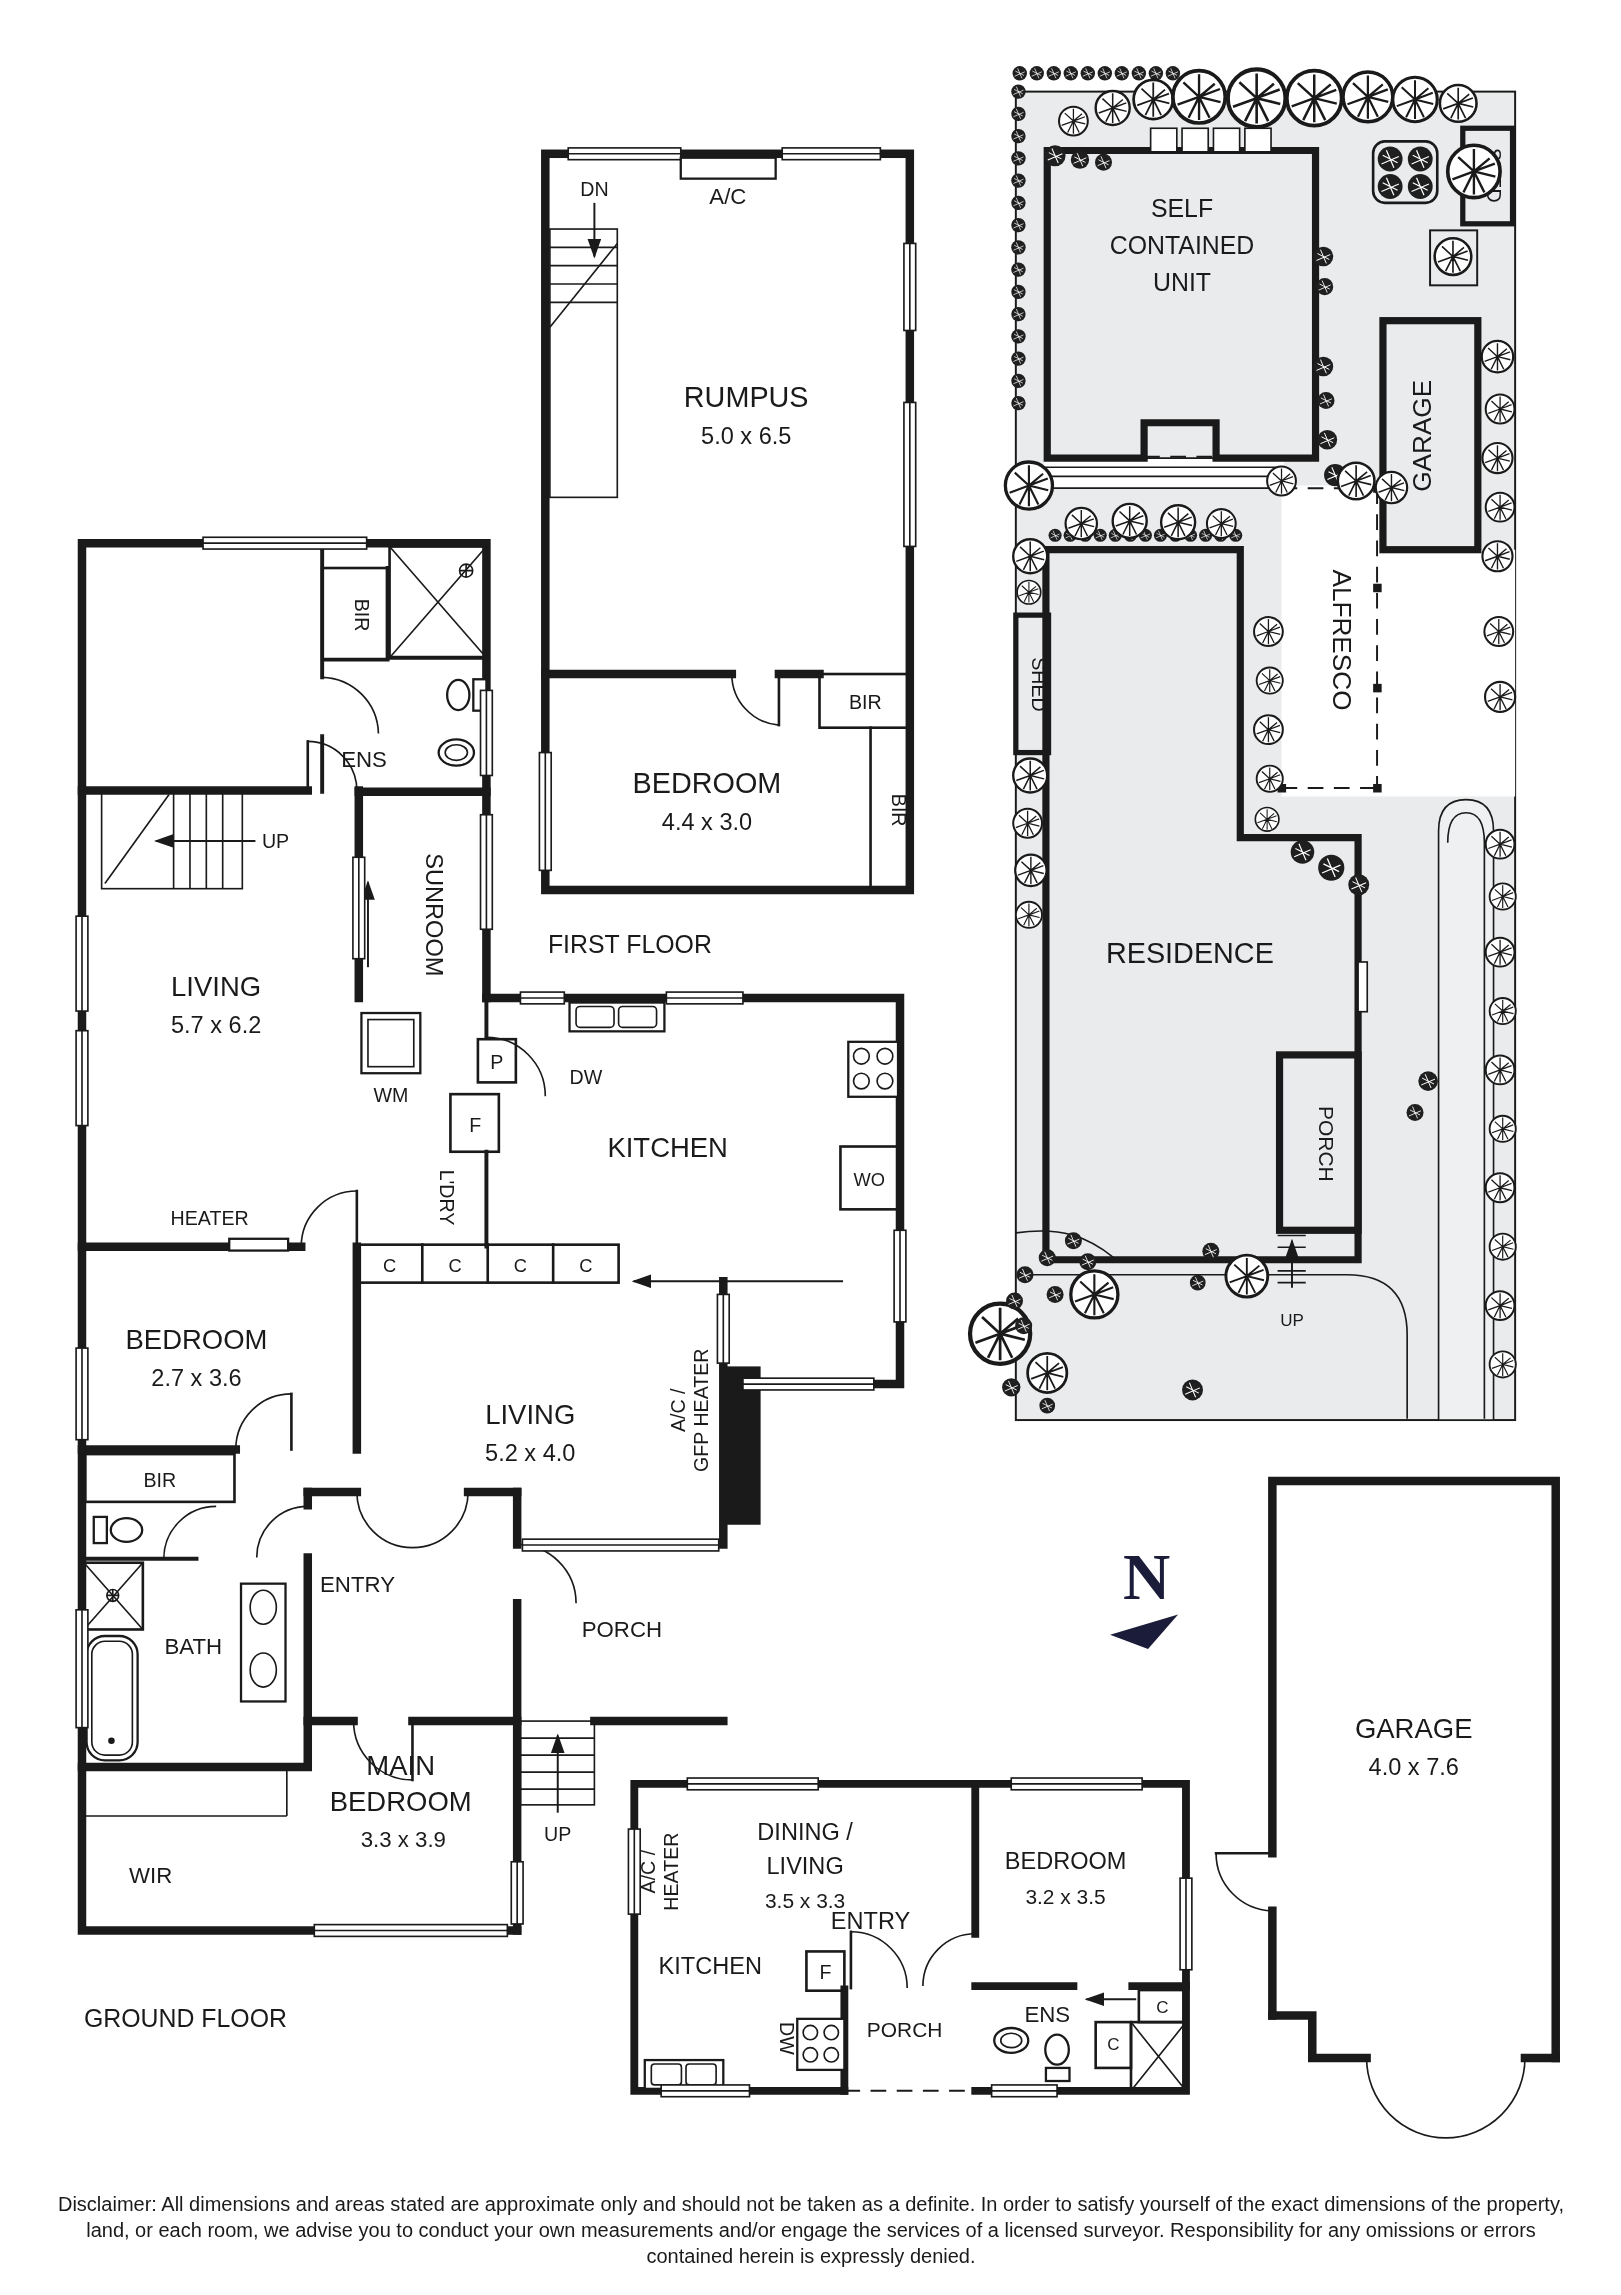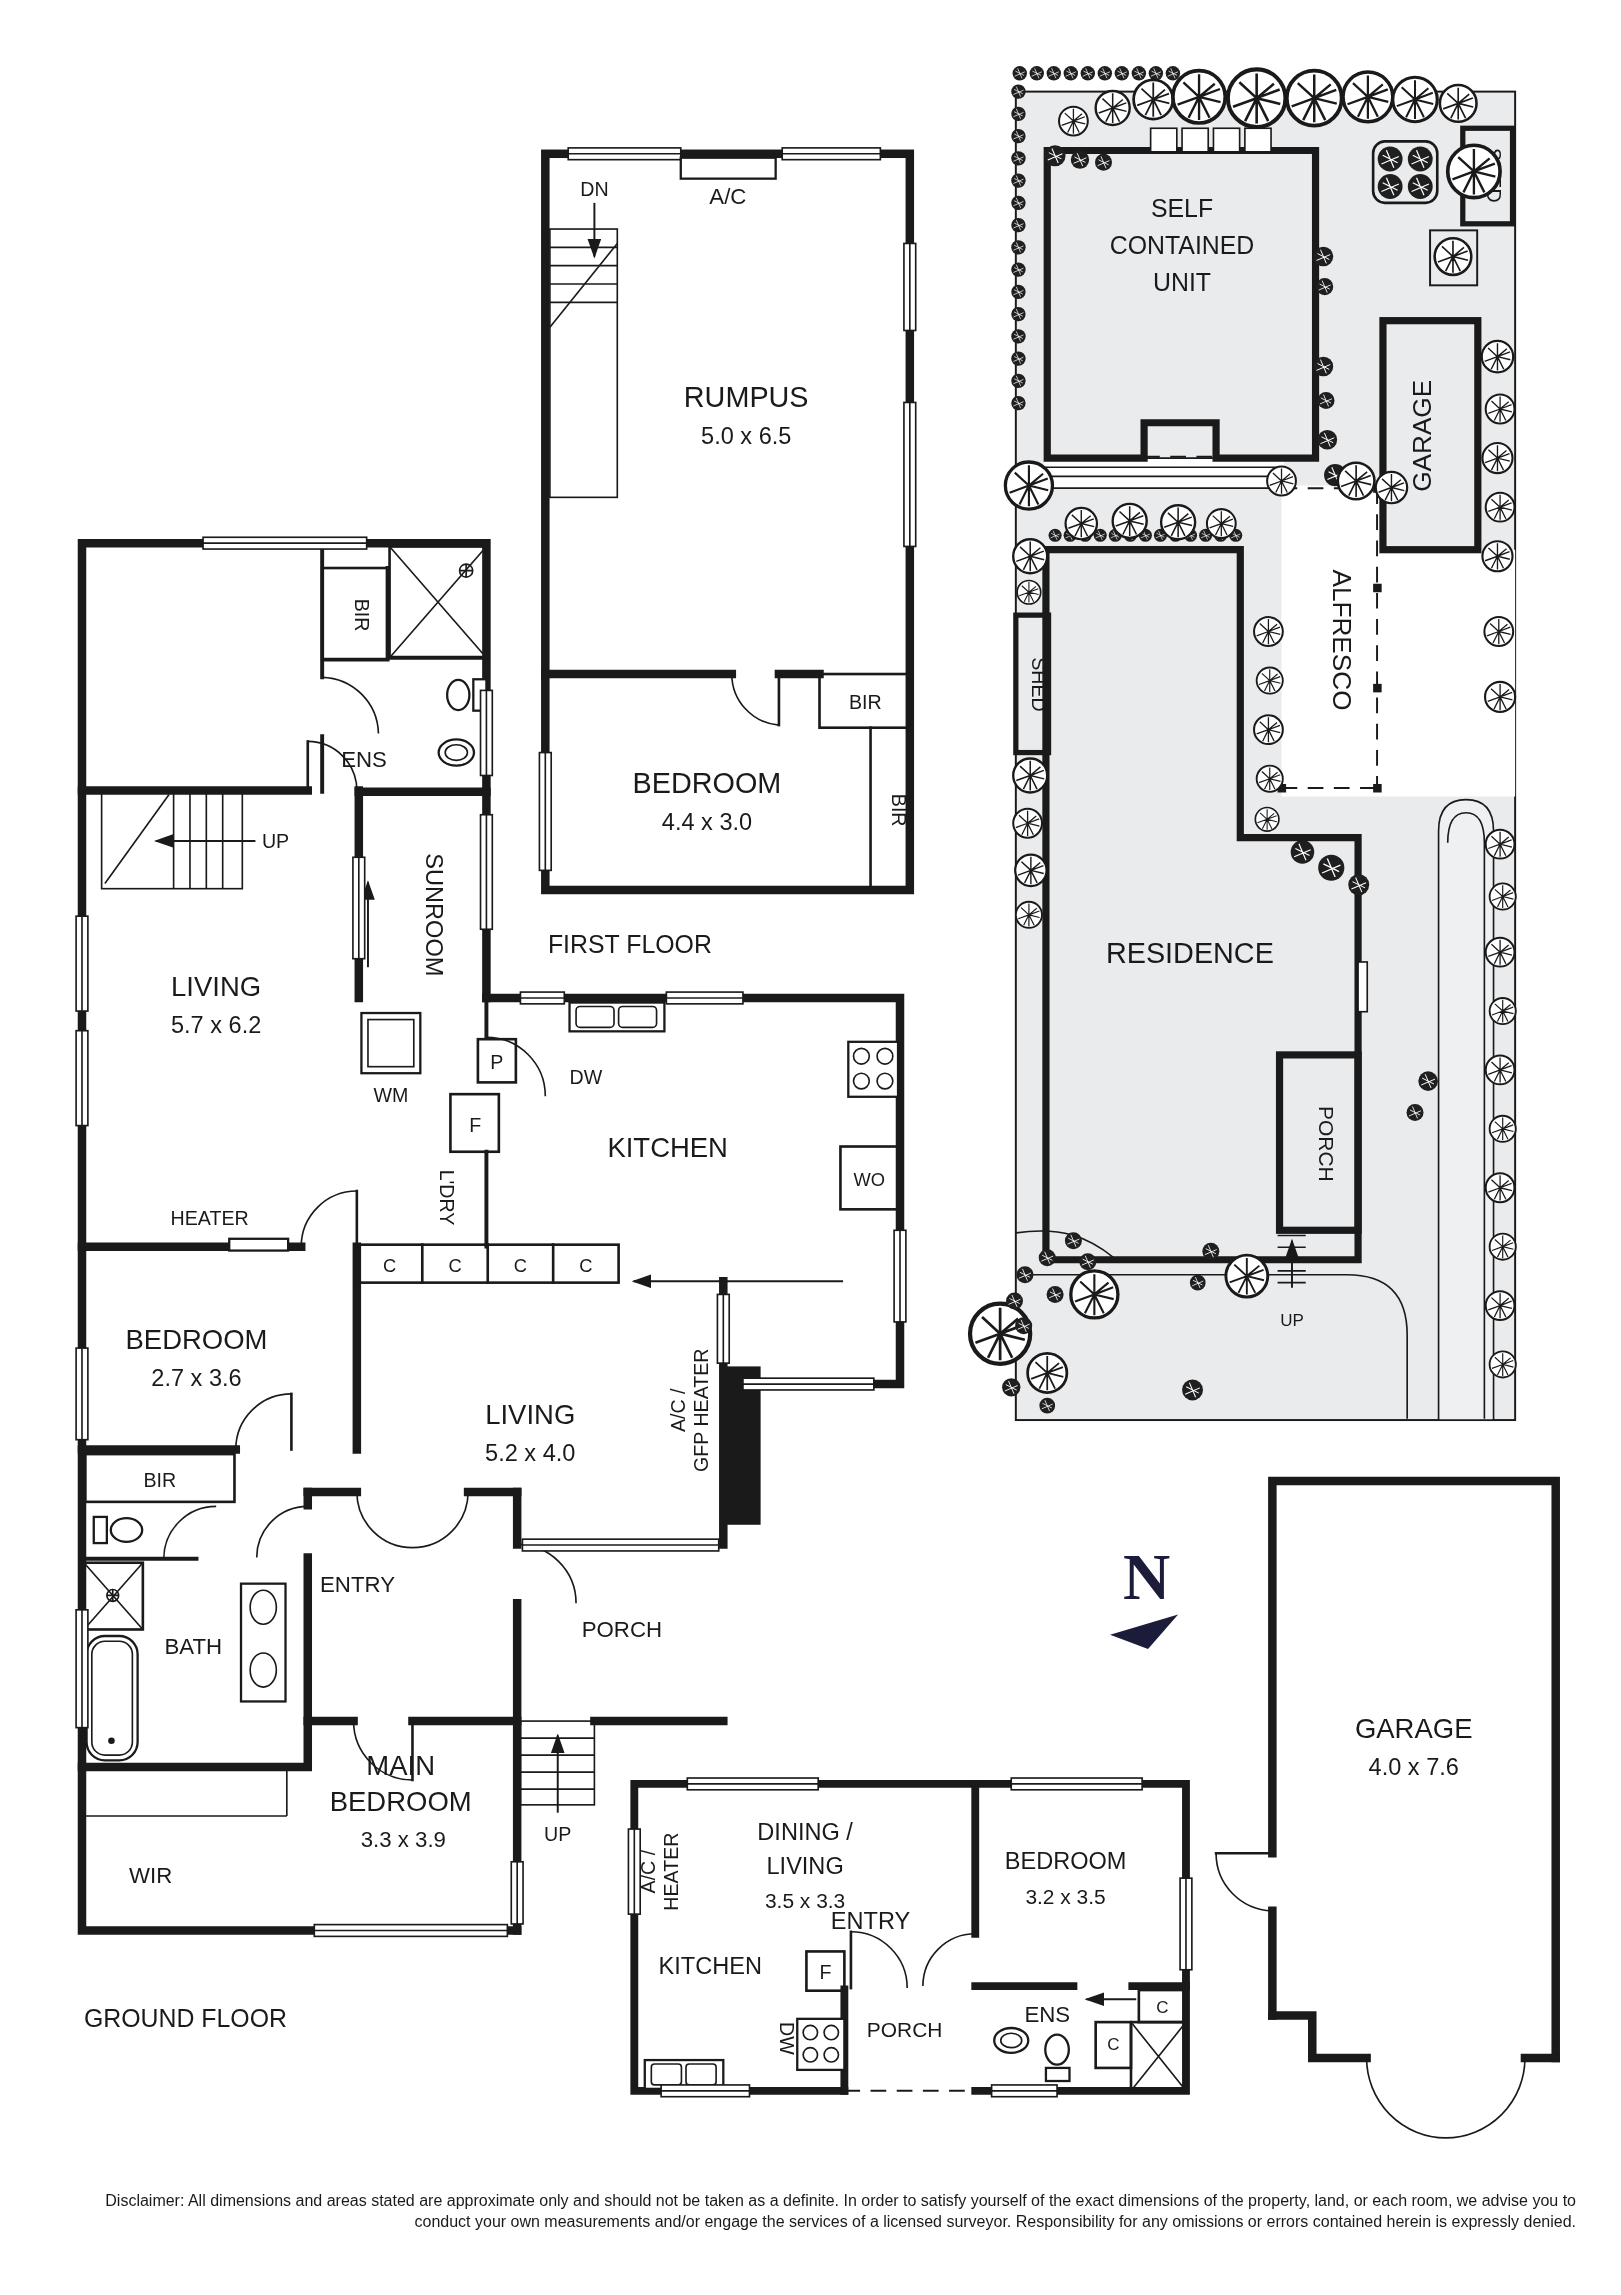--- a/index.html
+++ b/index.html
@@ -19,22 +19,22 @@
   .fix{fill:#ffffff;stroke:#1a1a1a;stroke-width:3.5}
   .dash{fill:none;stroke:#1a1a1a;stroke-width:3;stroke-dasharray:24 16}
   .blk{fill:#1a1a1a;stroke:none}
   .arrow{fill:none;stroke:#1a1a1a;stroke-width:3}
   text{font-family:"Liberation Sans","DejaVu Sans",sans-serif;fill:#1a1a1a;text-anchor:middle}
   .t44{font-size:44px}.t42{font-size:42px}.t40{font-size:40px}.t38{font-size:38px}
   .t36{font-size:36px}.t34{font-size:34px}.t32{font-size:32px}.t30{font-size:30px}
   .t28{font-size:28px}.t26{font-size:26px}
   .start{text-anchor:start}
   .north-n{font-family:"Liberation Serif","DejaVu Serif",serif;font-weight:bold;font-size:100px;fill:#1b1b3a}
-  .disclaimer{position:absolute;left:46px;right:46px;top:2191px;text-align:right;
-              font-size:16px;line-height:1.3;color:#1a1a1a;}
+  .disclaimer{position:absolute;left:46px;right:46px;top:2191px;text-align:center;
+              font-size:20px;line-height:1.3;color:#1a1a1a;}
 </style>
 </head>
 <body>
 
 <div class="page">
 <svg width="1622" height="2295" viewBox="0 0 2478 3507">
 <defs>
   <marker id="ah" markerWidth="12" markerHeight="10" refX="9" refY="3.5" orient="auto" markerUnits="strokeWidth">
     <path d="M0,0 L10,3.5 L0,7 Z" fill="#1a1a1a"></path>
   </marker>

